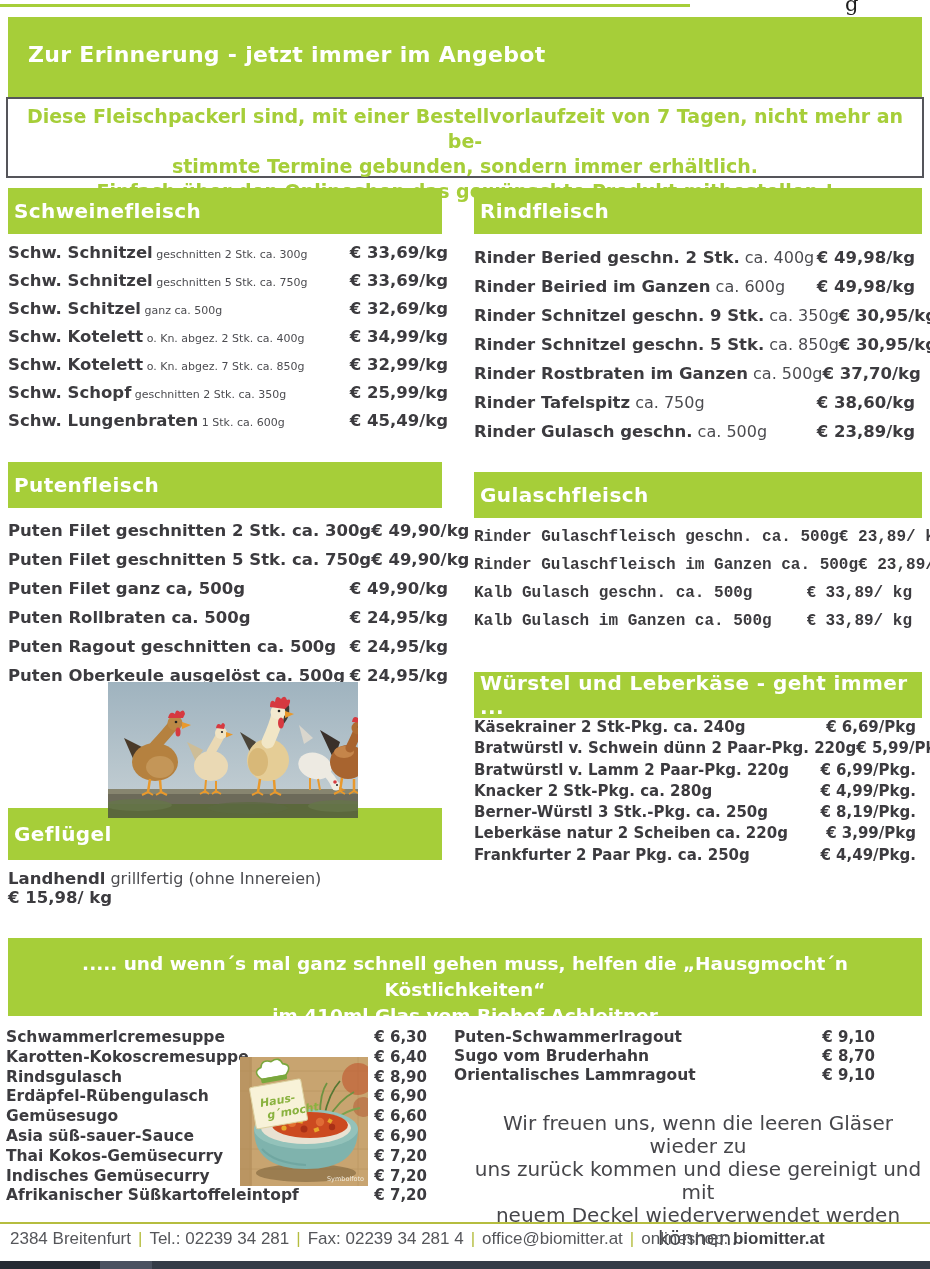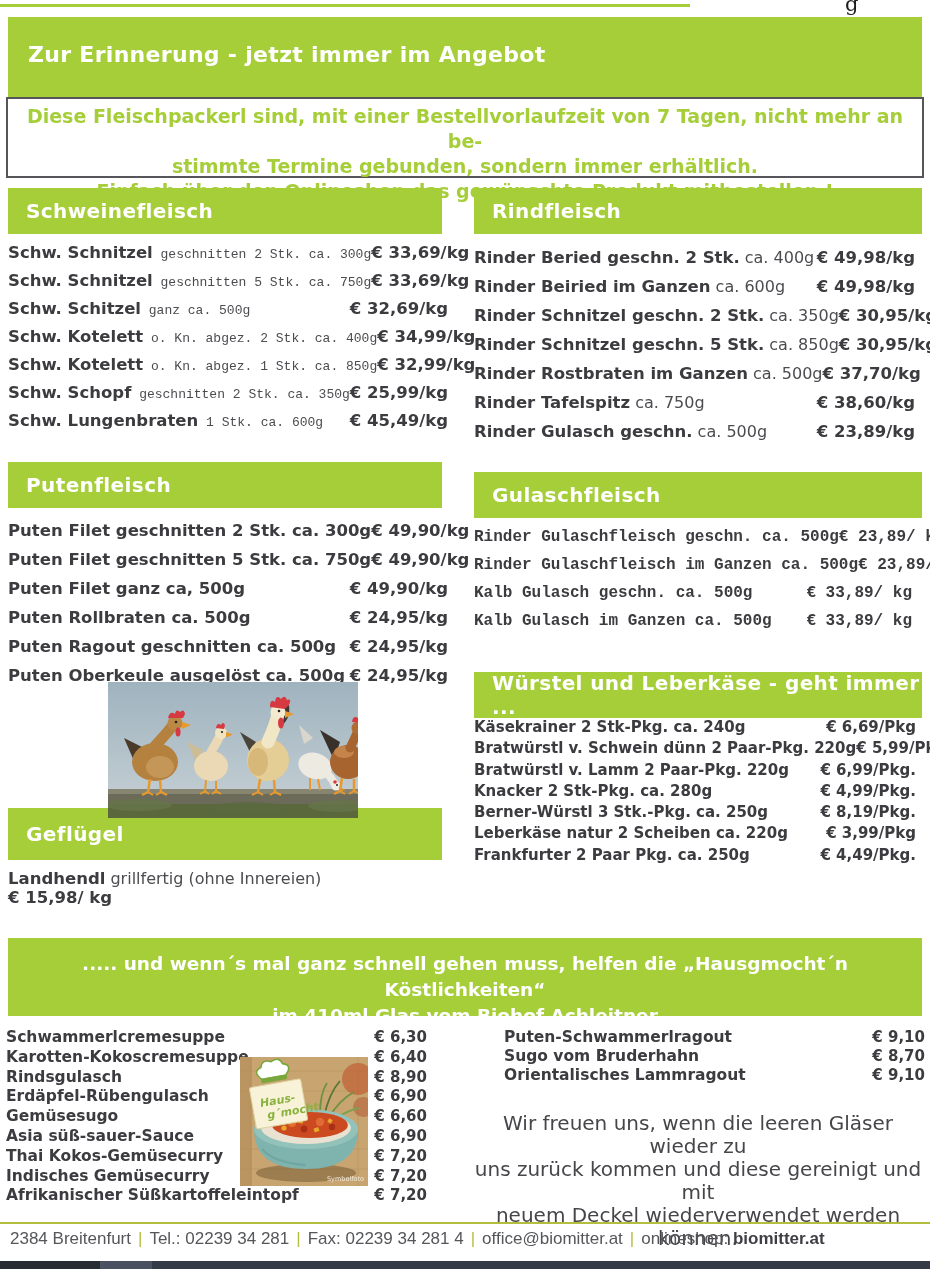--- a/index.html
+++ b/index.html
@@ -6,21 +6,21 @@
   html,body { background:#e9e9e9; }
   #page {
     position:relative; width:930px; height:1269px; margin:0 auto;
     background:#ffffff; overflow:hidden;
     font-family:"DejaVu Sans","Liberation Sans",sans-serif;
     color:#3c3b3f;
   }
   .abs { position:absolute; }
   .band {
     background:var(--green); color:#fff; font-weight:bold;
-    display:flex; align-items:center; padding-left:18px;
+    display:flex; align-items:center; padding-left:6px;
     font-size:20px; letter-spacing:.4px; height:46px;
   }
   .rows .row {
     display:flex; justify-content:space-between; align-items:baseline;
     white-space:nowrap;
   }
   .rows .nm { font-weight:bold; }
   .rows .ds { font-weight:normal; color:#4c4c50; }
   .rows .pr { font-weight:bold; white-space:nowrap; }
 
@@ -41,21 +41,21 @@
   #sec-rind      { left:474px; top:188px; width:448px; }
   #sec-puten     { left:8px;   top:462px; width:440px; }
   #sec-gulasch   { left:474px; top:472px; width:448px; }
   #sec-wuerstel  { left:474px; top:672px; width:448px; }
   #sec-gefluegel { left:8px;   top:808px; width:440px; }
   #sec-schwein .band, #sec-puten .band, #sec-gefluegel .band { width:434px; }
   #sec-gefluegel .band { height:52px; }
 
   #sec-schwein .rows { margin-top:9px; }
   #sec-schwein .row  { height:28px; font-size:16.5px; }
-  #sec-schwein .ds   { font-size:13px;font-family:Liberation Mono, monospace; }
+  #sec-schwein .ds   { font-size:11px; }
 
   #sec-rind .rows { margin-top:14px; padding-right:7px; }
   #sec-rind .row  { height:29px; font-size:16.5px; }
   #sec-rind .ds   { font-size:16px; }
 
   #sec-puten .rows { margin-top:13px; }
   #sec-puten .row  { height:29px; font-size:16.5px; }
 
   #sec-gulasch .rows { margin-top:10px; padding-right:10px;font-family:Liberation Mono, monospace; }
   #sec-gulasch .row  { height:28px; font-size:16px; }
@@ -72,21 +72,21 @@
 
   #price-note { left:0; top:907px; width:930px; text-align:center; font-size:14.5px; color:#3f3f41; }
 
   #jars-banner {
     left:8px; top:938px; width:914px; height:78px; background:var(--green);
     color:#fff; font-weight:bold; font-size:18.5px; line-height:26px;
     text-align:center; padding-top:13px;
   }
 
   #jars-left  { left:6px;   top:1028px; width:421px; }
-  #jars-right { left:504px; top:1028px; width:421px; }
+  #jars-right { left:454px; top:1028px; width:421px; }
   #jars-left .row  { height:19.8px; font-size:15.5px; }
   #jars-right .row { height:19px;   font-size:15.5px; }
   #jars-left .pr, #jars-right .pr { font-size:15px; }
 
   #stew-photo { left:240px; top:1057px; width:128px; height:129px; z-index:2; }
   #stew-photo svg { display:block; }
 
   #glass-note {
     left:474px; top:1112px; width:448px; text-align:center;
     font-size:20px; line-height:23px; color:#46464a;
@@ -134,21 +134,21 @@
         </div>
         <div class="row">
           <span class="txt"><span class="nm">Schw. Schitzel</span><span class="ds"> ganz ca. 500g</span></span>
           <span class="pr">€ 32,69/kg</span>
         </div>
         <div class="row">
           <span class="txt"><span class="nm">Schw. Kotelett</span><span class="ds"> o. Kn. abgez. 2 Stk. ca. 400g</span></span>
           <span class="pr">€ 34,99/kg</span>
         </div>
         <div class="row">
-          <span class="txt"><span class="nm">Schw. Kotelett</span><span class="ds"> o. Kn. abgez. 1 Stk. ca. 850g</span></span>
+          <span class="txt"><span class="nm">Schw. Kotelett</span><span class="ds"> o. Kn. abgez. 7 Stk. ca. 850g</span></span>
           <span class="pr">€ 32,99/kg</span>
         </div>
         <div class="row">
           <span class="txt"><span class="nm">Schw. Schopf</span><span class="ds"> geschnitten 2 Stk. ca. 350g</span></span>
           <span class="pr">€ 25,99/kg</span>
         </div>
         <div class="row">
           <span class="txt"><span class="nm">Schw. Lungenbraten</span><span class="ds"> 1 Stk. ca. 600g</span></span>
           <span class="pr">€ 45,49/kg</span>
         </div>
@@ -160,21 +160,21 @@
     <div class="rows">
         <div class="row">
           <span class="txt"><span class="nm">Rinder Beried geschn. 2 Stk.</span><span class="ds"> ca. 400g</span></span>
           <span class="pr">€ 49,98/kg</span>
         </div>
         <div class="row">
           <span class="txt"><span class="nm">Rinder Beiried im Ganzen</span><span class="ds"> ca. 600g</span></span>
           <span class="pr">€ 49,98/kg</span>
         </div>
         <div class="row">
-          <span class="txt"><span class="nm">Rinder Schnitzel geschn. 2 Stk.</span><span class="ds"> ca. 350g</span></span>
+          <span class="txt"><span class="nm">Rinder Schnitzel geschn. 9 Stk.</span><span class="ds"> ca. 350g</span></span>
           <span class="pr">€ 30,95/kg</span>
         </div>
         <div class="row">
           <span class="txt"><span class="nm">Rinder Schnitzel geschn. 5 Stk.</span><span class="ds"> ca. 850g</span></span>
           <span class="pr">€ 30,95/kg</span>
         </div>
         <div class="row">
           <span class="txt"><span class="nm">Rinder Rostbraten im Ganzen</span><span class="ds"> ca. 500g</span></span>
           <span class="pr">€ 37,70/kg</span>
         </div>

